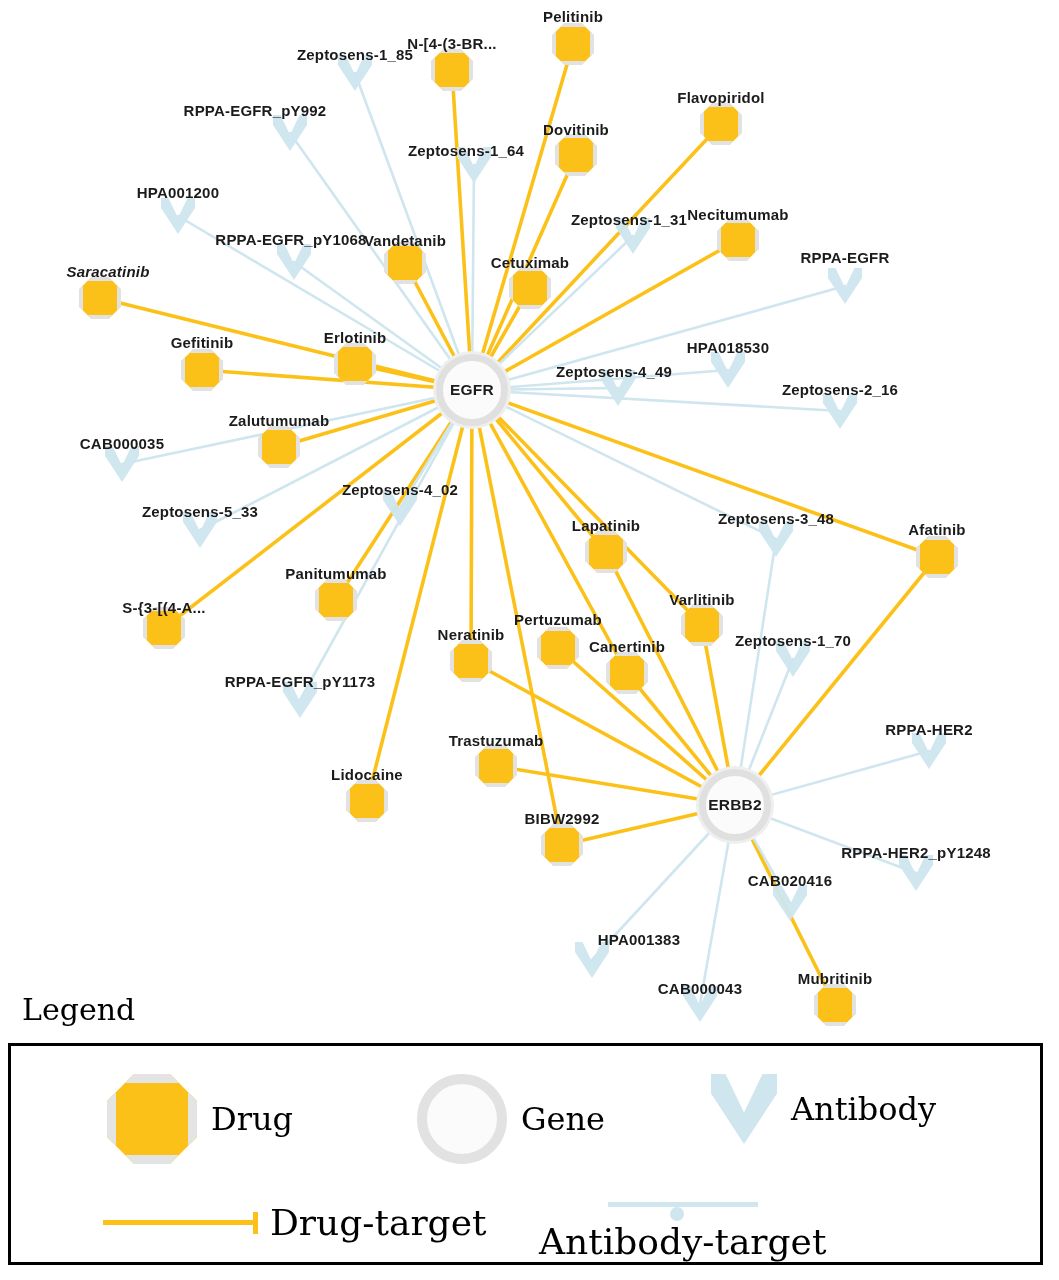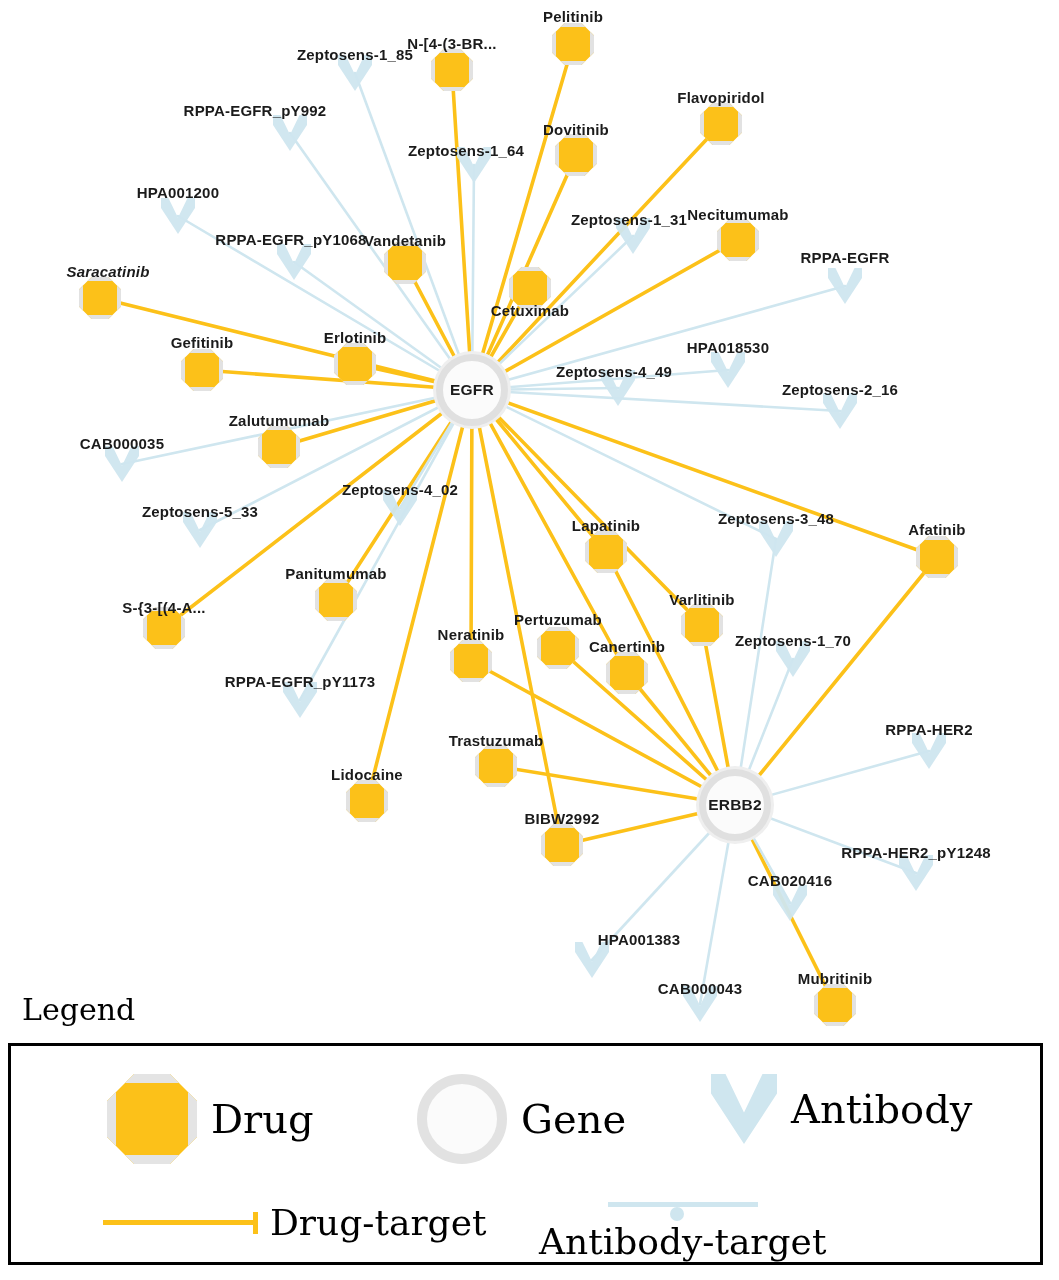--- a/index.html
+++ b/index.html
@@ -108,21 +108,21 @@
     height: 110px;
   }
   .legend-item {
     position: absolute;
     display: flex;
     align-items: center;
     gap: 14px;
   }
   .legend-item .lbl {
     font-family: "DejaVu Serif", serif;
-    font-size: 40px;
+    font-size: 32px;
     color: #000;
   }
   .lg-drug {
     width: 72px; height: 72px;
     background: #fcc119;
     border: 9px solid #e4e4e4;
     clip-path: polygon(30% 0%, 70% 0%, 100% 30%, 100% 70%, 70% 100%, 30% 100%, 0% 70%, 0% 30%);
   }
   .lg-gene {
     width: 70px; height: 70px;
@@ -342,21 +342,21 @@
           <div class="label" style="left: 0px; top: -26px;">Necitumumab</div>
         </div>
         <div class="node drug" style="left: 405px; top: 263px;">
           <div class="shape drug-shape ring"></div>
           <div class="shape drug-shape"></div>
           <div class="label" style="left: 0px; top: -23px;">Vandetanib</div>
         </div>
         <div class="node drug" style="left: 530px; top: 288px;">
           <div class="shape drug-shape ring"></div>
           <div class="shape drug-shape"></div>
-          <div class="label" style="left: 0px; top: -26px; margin-top: 48px;">Cetuximab</div>
+          <div class="label" style="left: 0px; top: -26px;">Cetuximab</div>
         </div>
         <div class="node drug" style="left: 100px; top: 298px;">
           <div class="shape drug-shape ring"></div>
           <div class="shape drug-shape"></div>
           <div class="label" style="left: 8px; top: -27px; font-style: italic;">Saracatinib</div>
         </div>
         <div class="node drug" style="left: 202px; top: 370px;">
           <div class="shape drug-shape ring"></div>
           <div class="shape drug-shape"></div>
           <div class="label" style="left: 0px; top: -28px;">Gefitinib</div>

